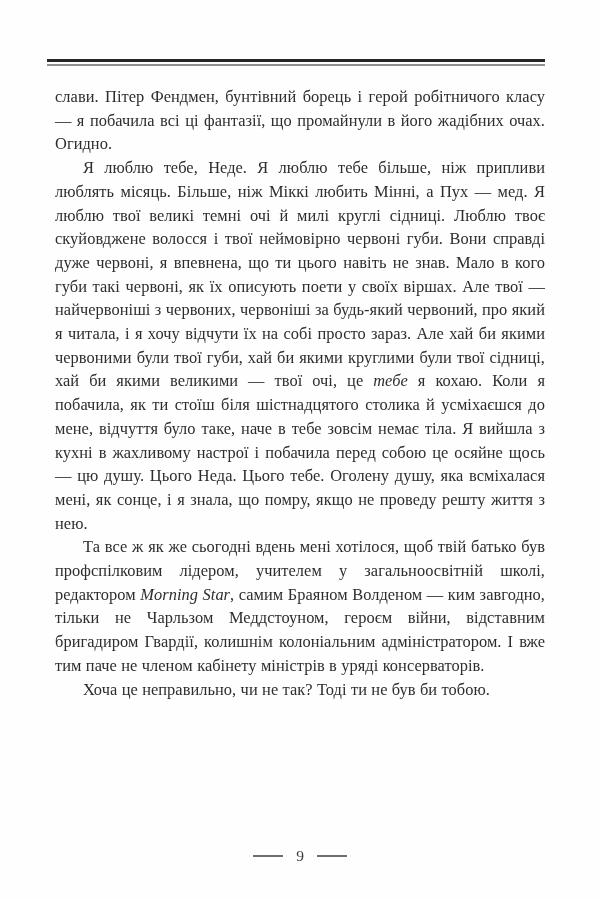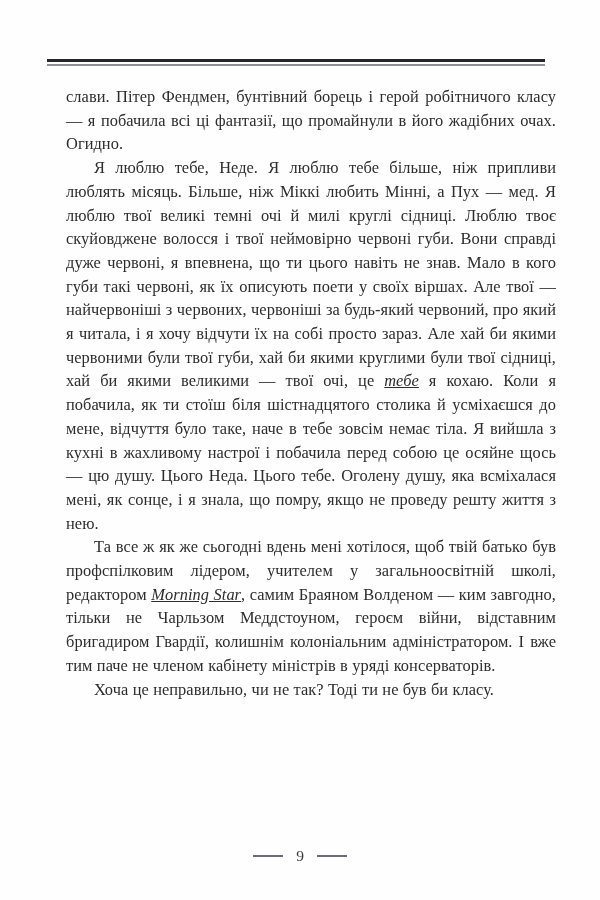--- a/index.html
+++ b/index.html
@@ -36,41 +36,40 @@
     height: 2px;
     background: transparent;
   }
   .rule-thin {
     height: 2px;
     background: #8f8f95;
     width: 100%;
   }
   .text-column {
     position: absolute;
-    left: 66px;
+    left: 55px;
     top: 85px;
     width: 490px;
   }
   p.body-par {
     margin: 0;
     text-align: justify;
     text-justify: inter-word;
     font-size: 16.4px;
     line-height: 23.7px;
     letter-spacing: 0.05px;
     word-spacing: 0.2px;
     hyphens: manual;
     -webkit-hyphens: manual;
   }
   p.indent {
     text-indent: 28px;
   }
   em {
     font-style: italic;
-    text-decoration: underline;
   }
   .folio {
     position: absolute;
     left: 0;
     top: 848px;
     width: 600px;
     display: flex;
     align-items: center;
     justify-content: center;
     gap: 13px;
@@ -101,21 +100,21 @@
 
   <div class="text-column">
 
     <p class="body-par">слави. Пітер Фендмен, бунтівний борець і герой робітничого класу — я побачила всі ці фантазії, що промайнули в його жадібних очах. Огидно.</p>
 
 
     <p class="body-par indent"><span>Я люблю тебе, Неде. Я люблю тебе більше, ніж припливи люблять місяць. Більше, ніж Міккі любить Мінні, а Пух — мед. Я люблю твої великі темні очі й милі круглі сідниці. Люблю твоє скуйовджене волосся і твої неймовірно червоні губи. Вони справді дуже червоні, я впевнена, що ти цього навіть не знав. Мало в кого губи такі червоні, як їх описують поети у своїх віршах. Але твої — найчервоніші з червоних, червоніші за будь-який червоний, про який я читала, і я хочу відчути їх на собі просто зараз. Але хай би якими червоними були твої губи, хай би якими круглими були твої сідниці, хай би якими великими — твої очі, це </span><em>тебе</em><span> я кохаю. Коли я побачила, як ти стоїш біля шістнадцятого столика й усміхаєшся до мене, відчуття було таке, наче в тебе зовсім немає тіла. Я вийшла з кухні в жахливому настрої і побачила перед собою це осяйне щось — цю душу. Цього Неда. Цього тебе. Оголену душу, яка всміхалася мені, як сонце, і я знала, що помру, якщо не проведу решту життя з нею.</span></p>
 
     <p class="body-par indent"><span>Та все ж як же сьогодні вдень мені хотілося, щоб твій батько був профспілковим лідером, учителем у загальноосвітній школі, редактором </span><em>Morning Star</em><span>, самим Браяном Волденом — ким завгодно, тільки не Чарльзом Меддстоуном, героєм війни, відставним бригадиром Гвардії, колишнім колоніальним адміністратором. І вже тим паче не членом кабінету міністрів в уряді консерваторів.</span></p>
 
-    <p class="body-par indent">Хоча це неправильно, чи не так? Тоді ти не був би класу.</p>
+    <p class="body-par indent">Хоча це неправильно, чи не так? Тоді ти не був би тобою.</p>
 
   </div>
 
   <div class="folio">
     <span class="folio-dash"></span>
     <span class="folio-num">9</span>
     <span class="folio-dash"></span>
   </div>
 
 </div>

